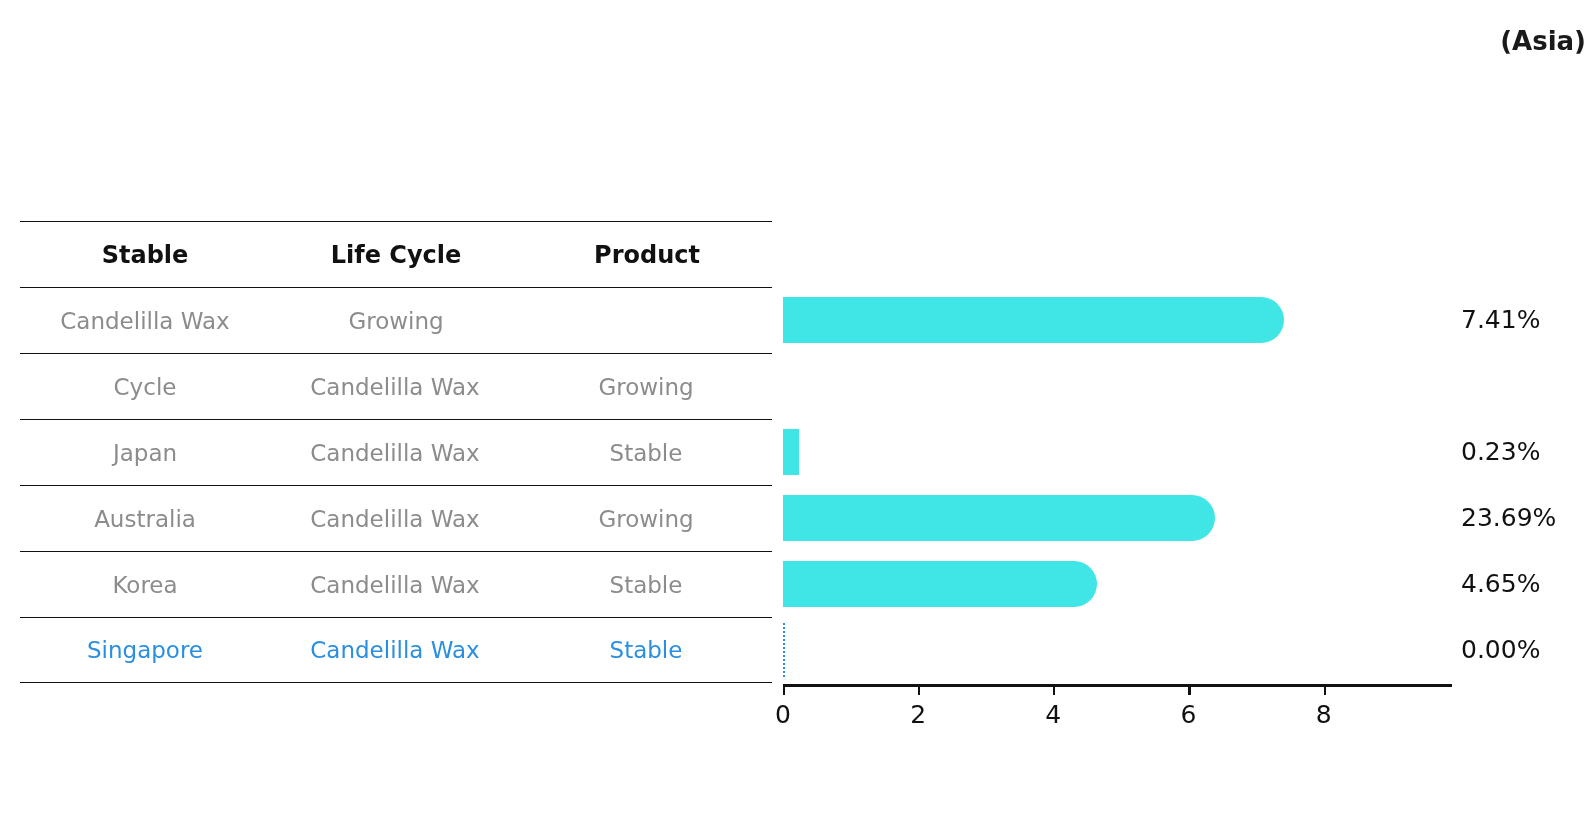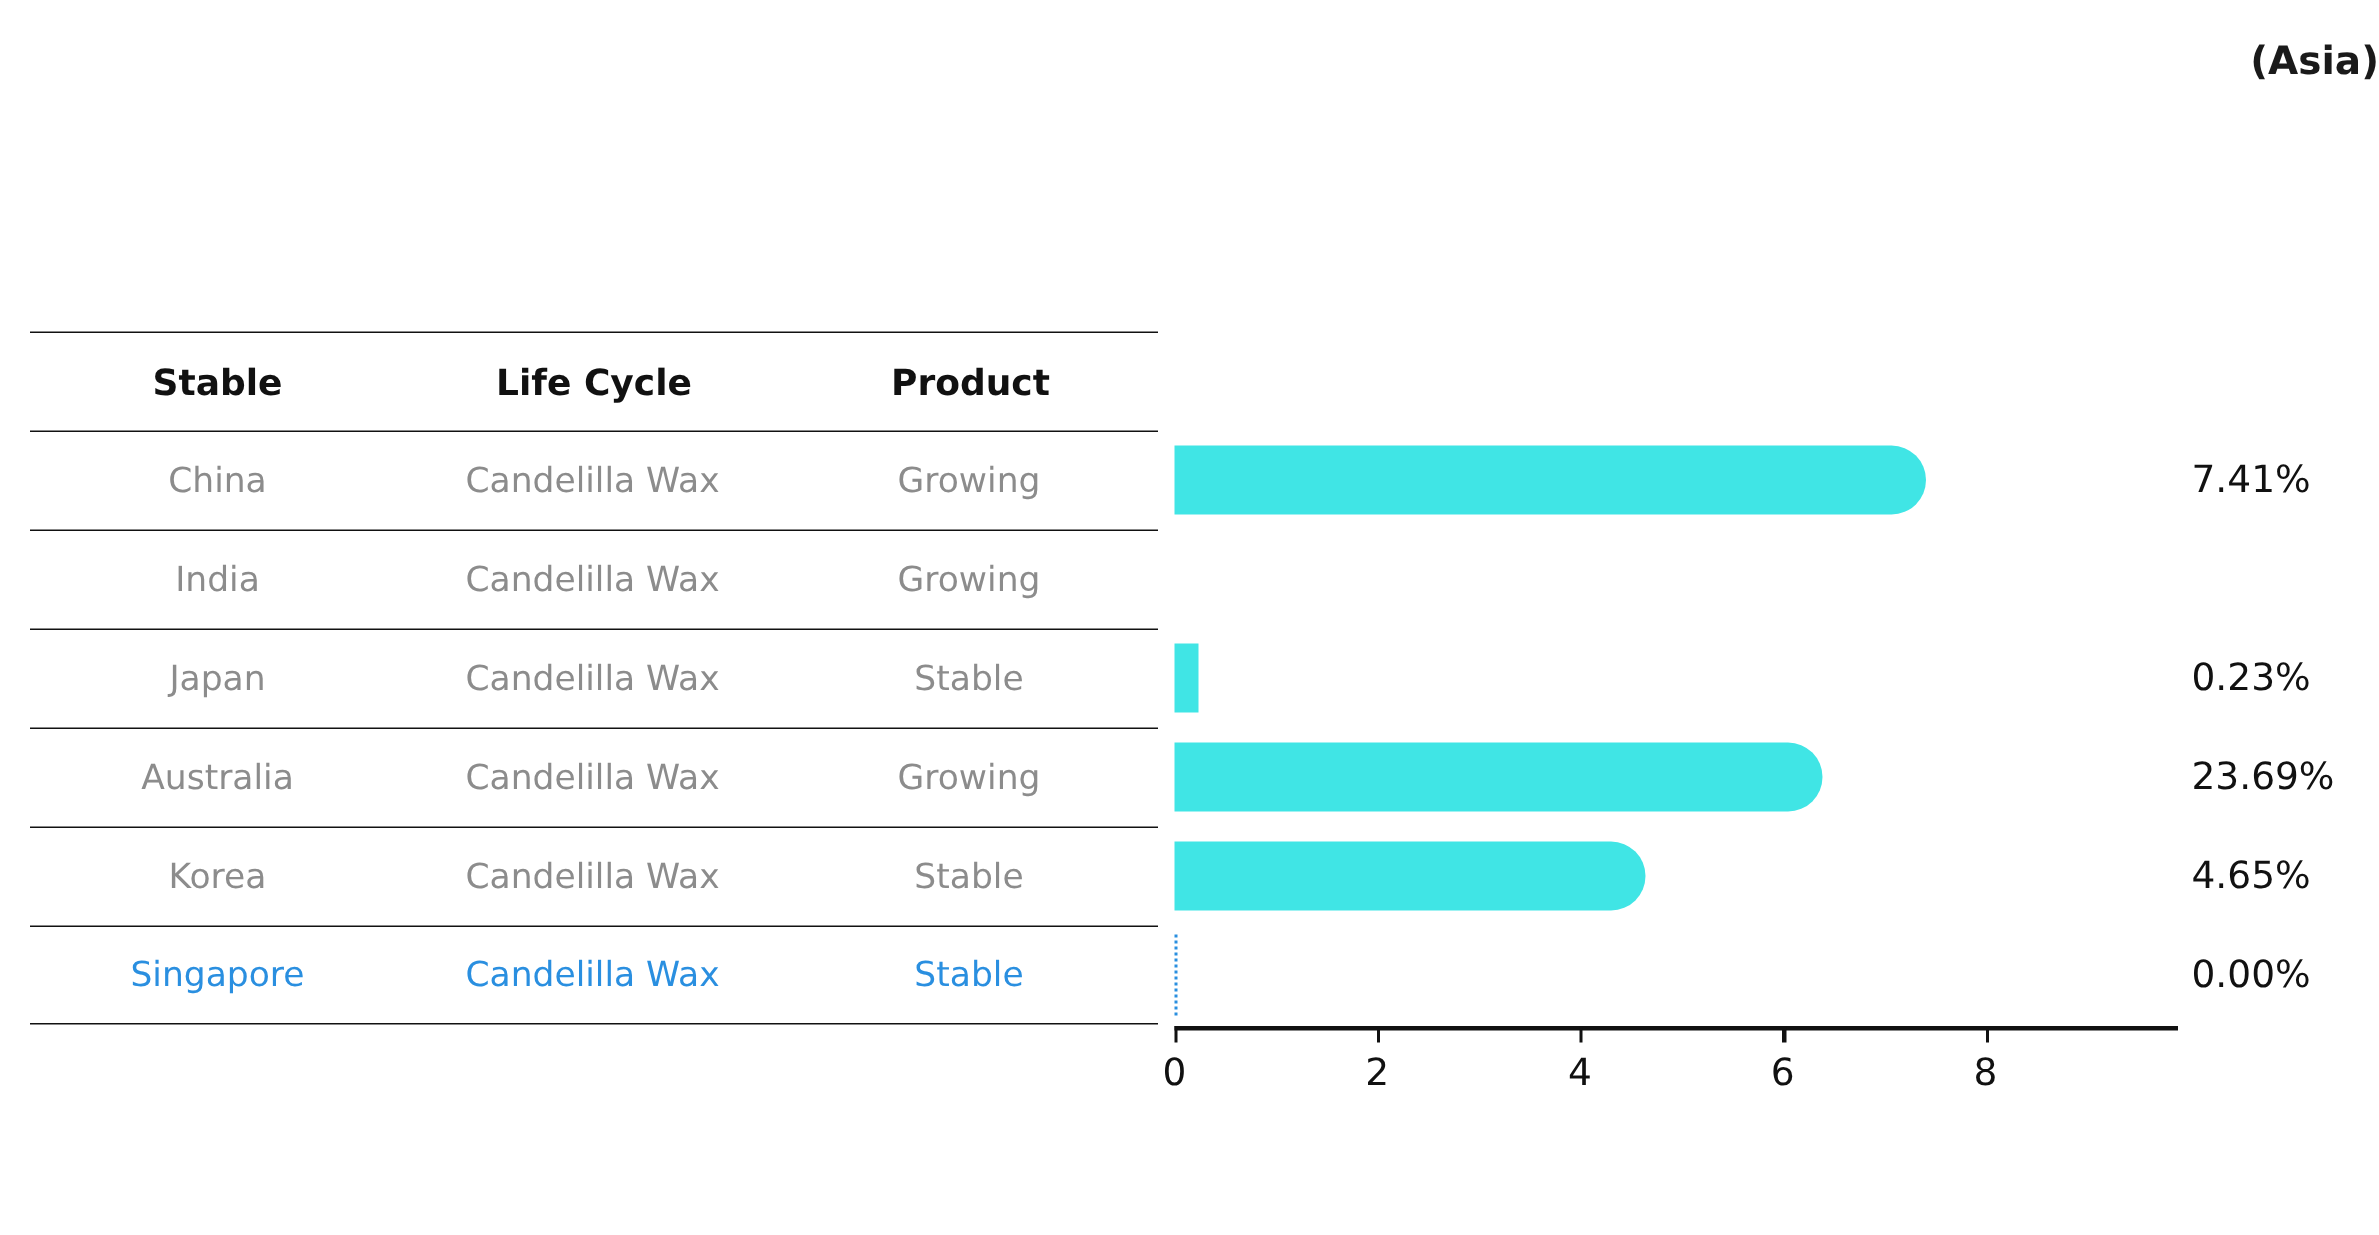--- a/index.html
+++ b/index.html
@@ -153,27 +153,26 @@
 
 <div id="table-panel">
 
   <div class="trow header">
     <div class="tcell c-country">Stable</div>
     <div class="tcell c-life">Life Cycle</div>
     <div class="tcell c-product">Product</div>
   </div>
 
   <div class="trow">
-    <div class="tcell c-country">China</div>
     <div class="tcell c-product">Candelilla Wax</div>
     <div class="tcell c-life">Growing</div>
   </div>
 
   <div class="trow">
-    <div class="tcell c-country">India</div>
+    <div class="tcell c-country">Cycle</div>
     <div class="tcell c-product">Candelilla Wax</div>
     <div class="tcell c-life">Growing</div>
   </div>
 
   <div class="trow">
     <div class="tcell c-country">Japan</div>
     <div class="tcell c-product">Candelilla Wax</div>
     <div class="tcell c-life">Stable</div>
   </div>
 

